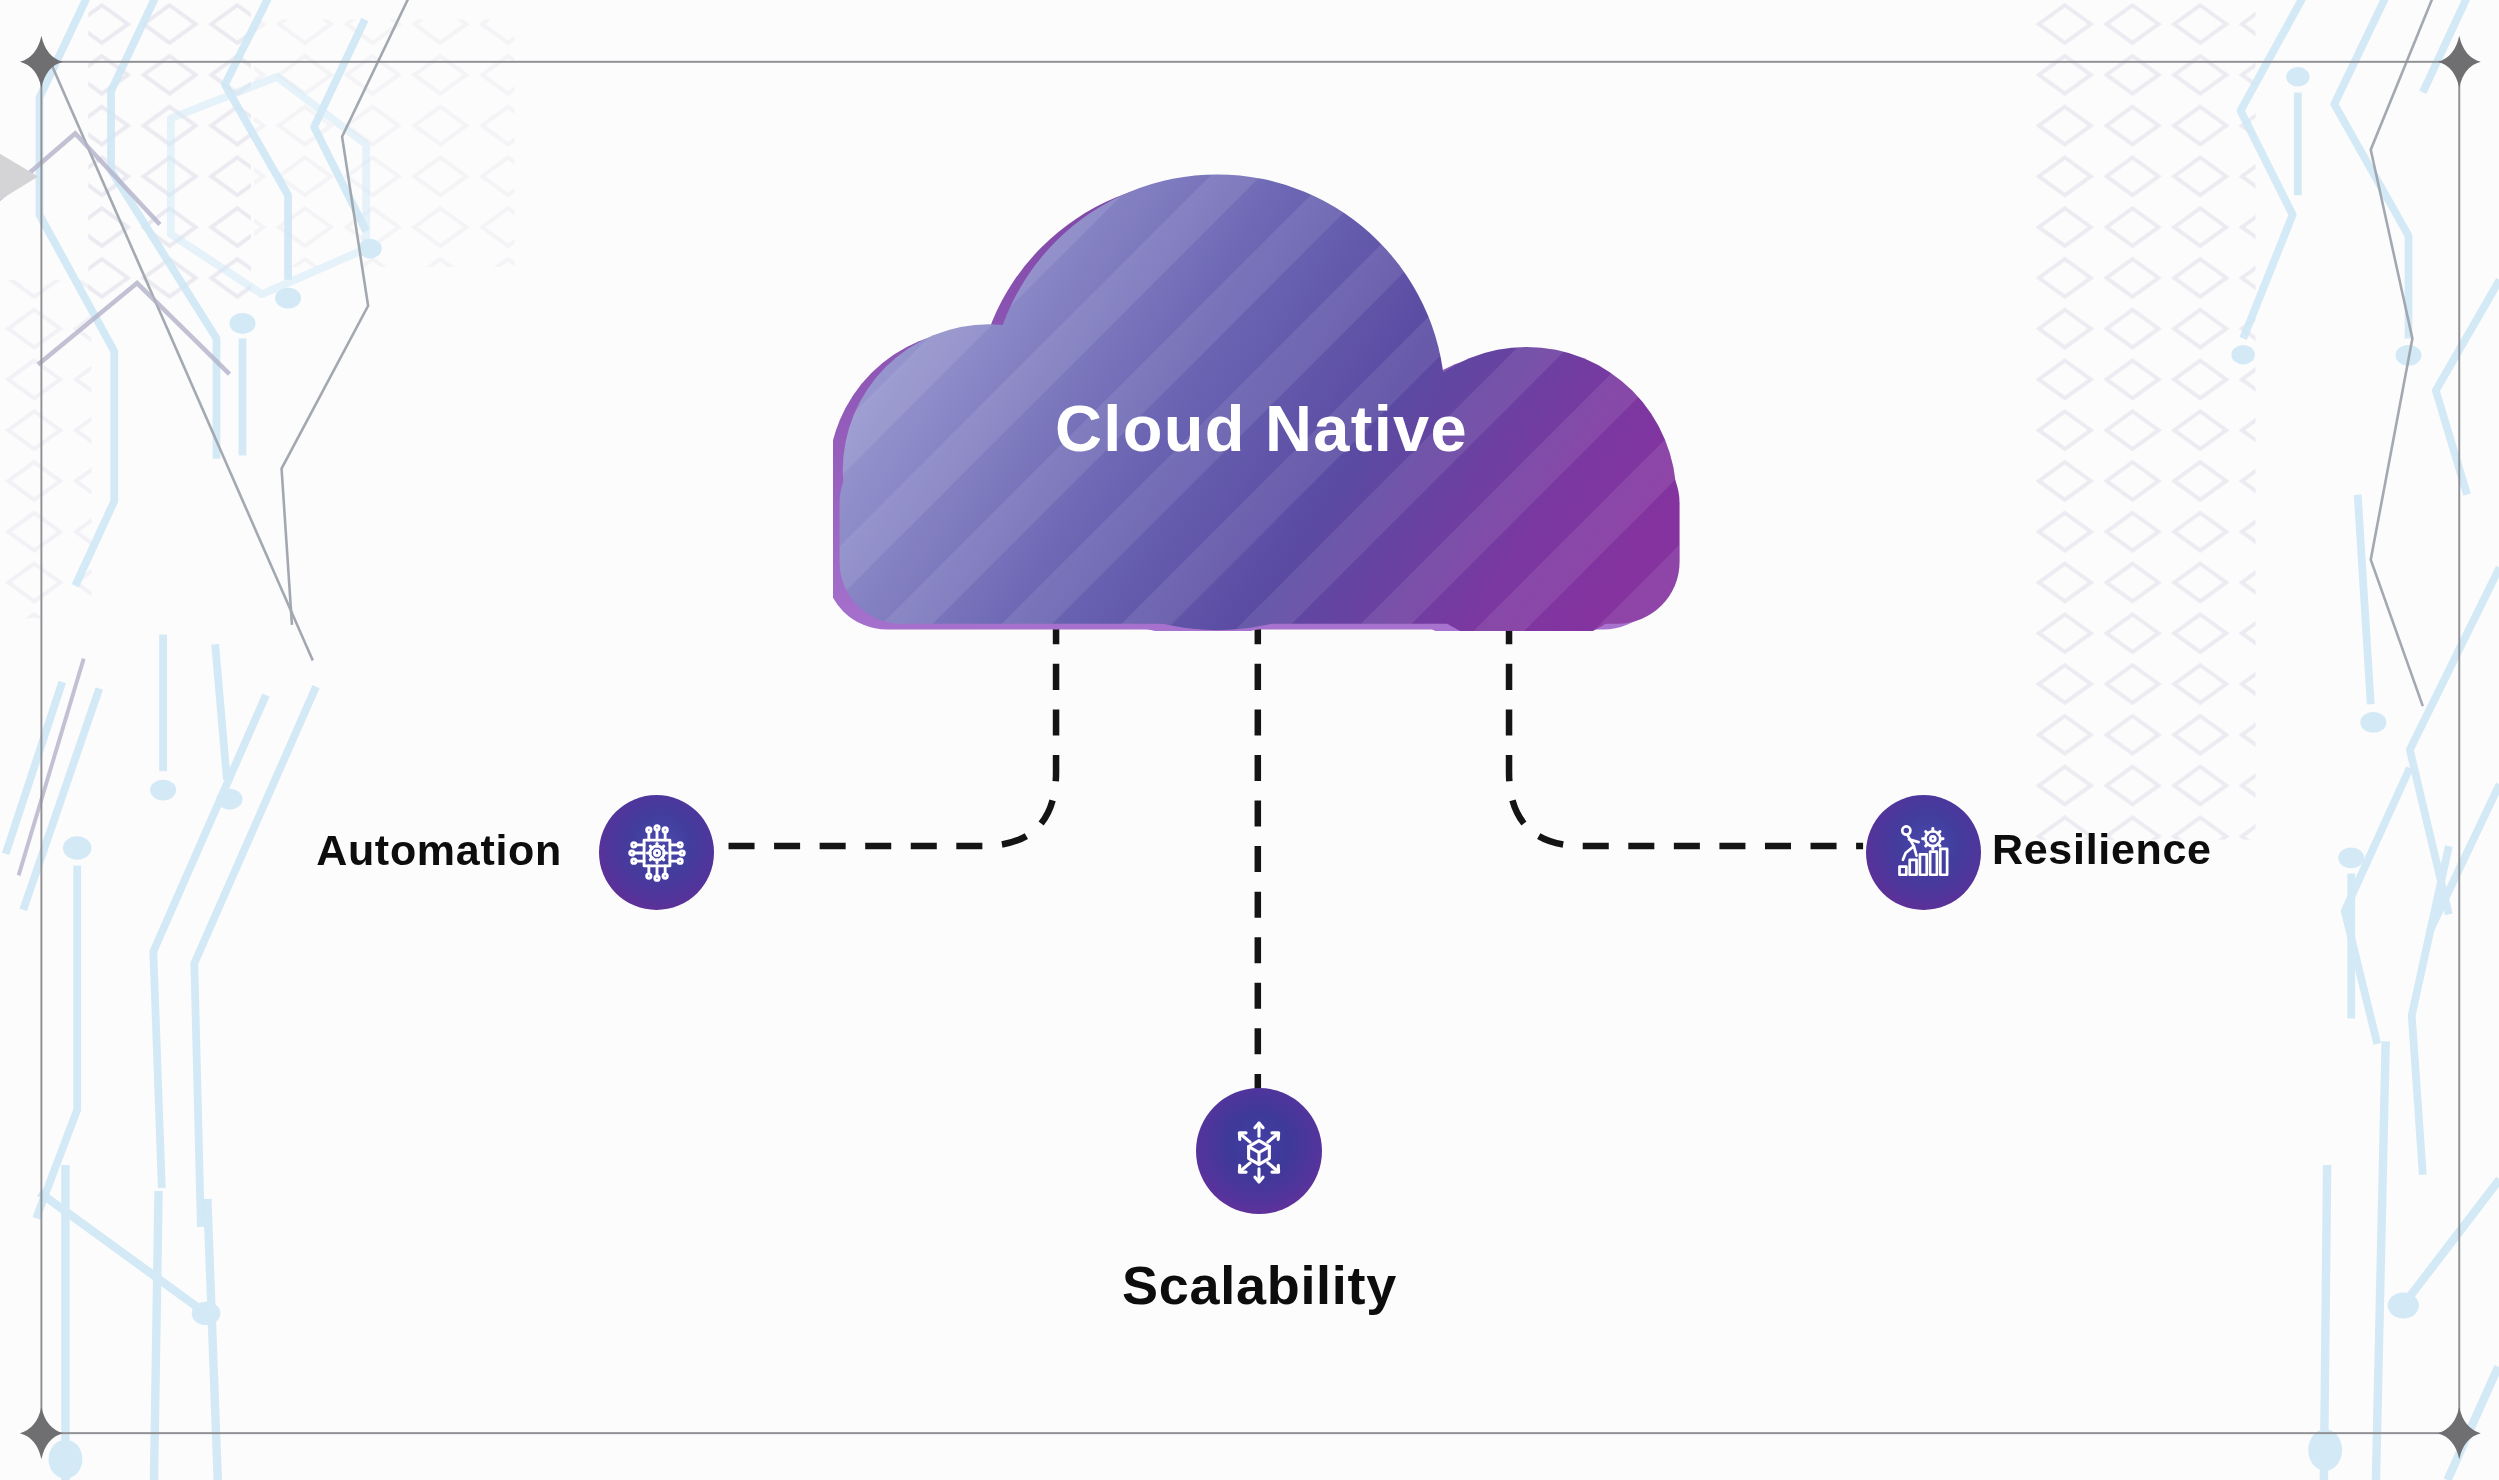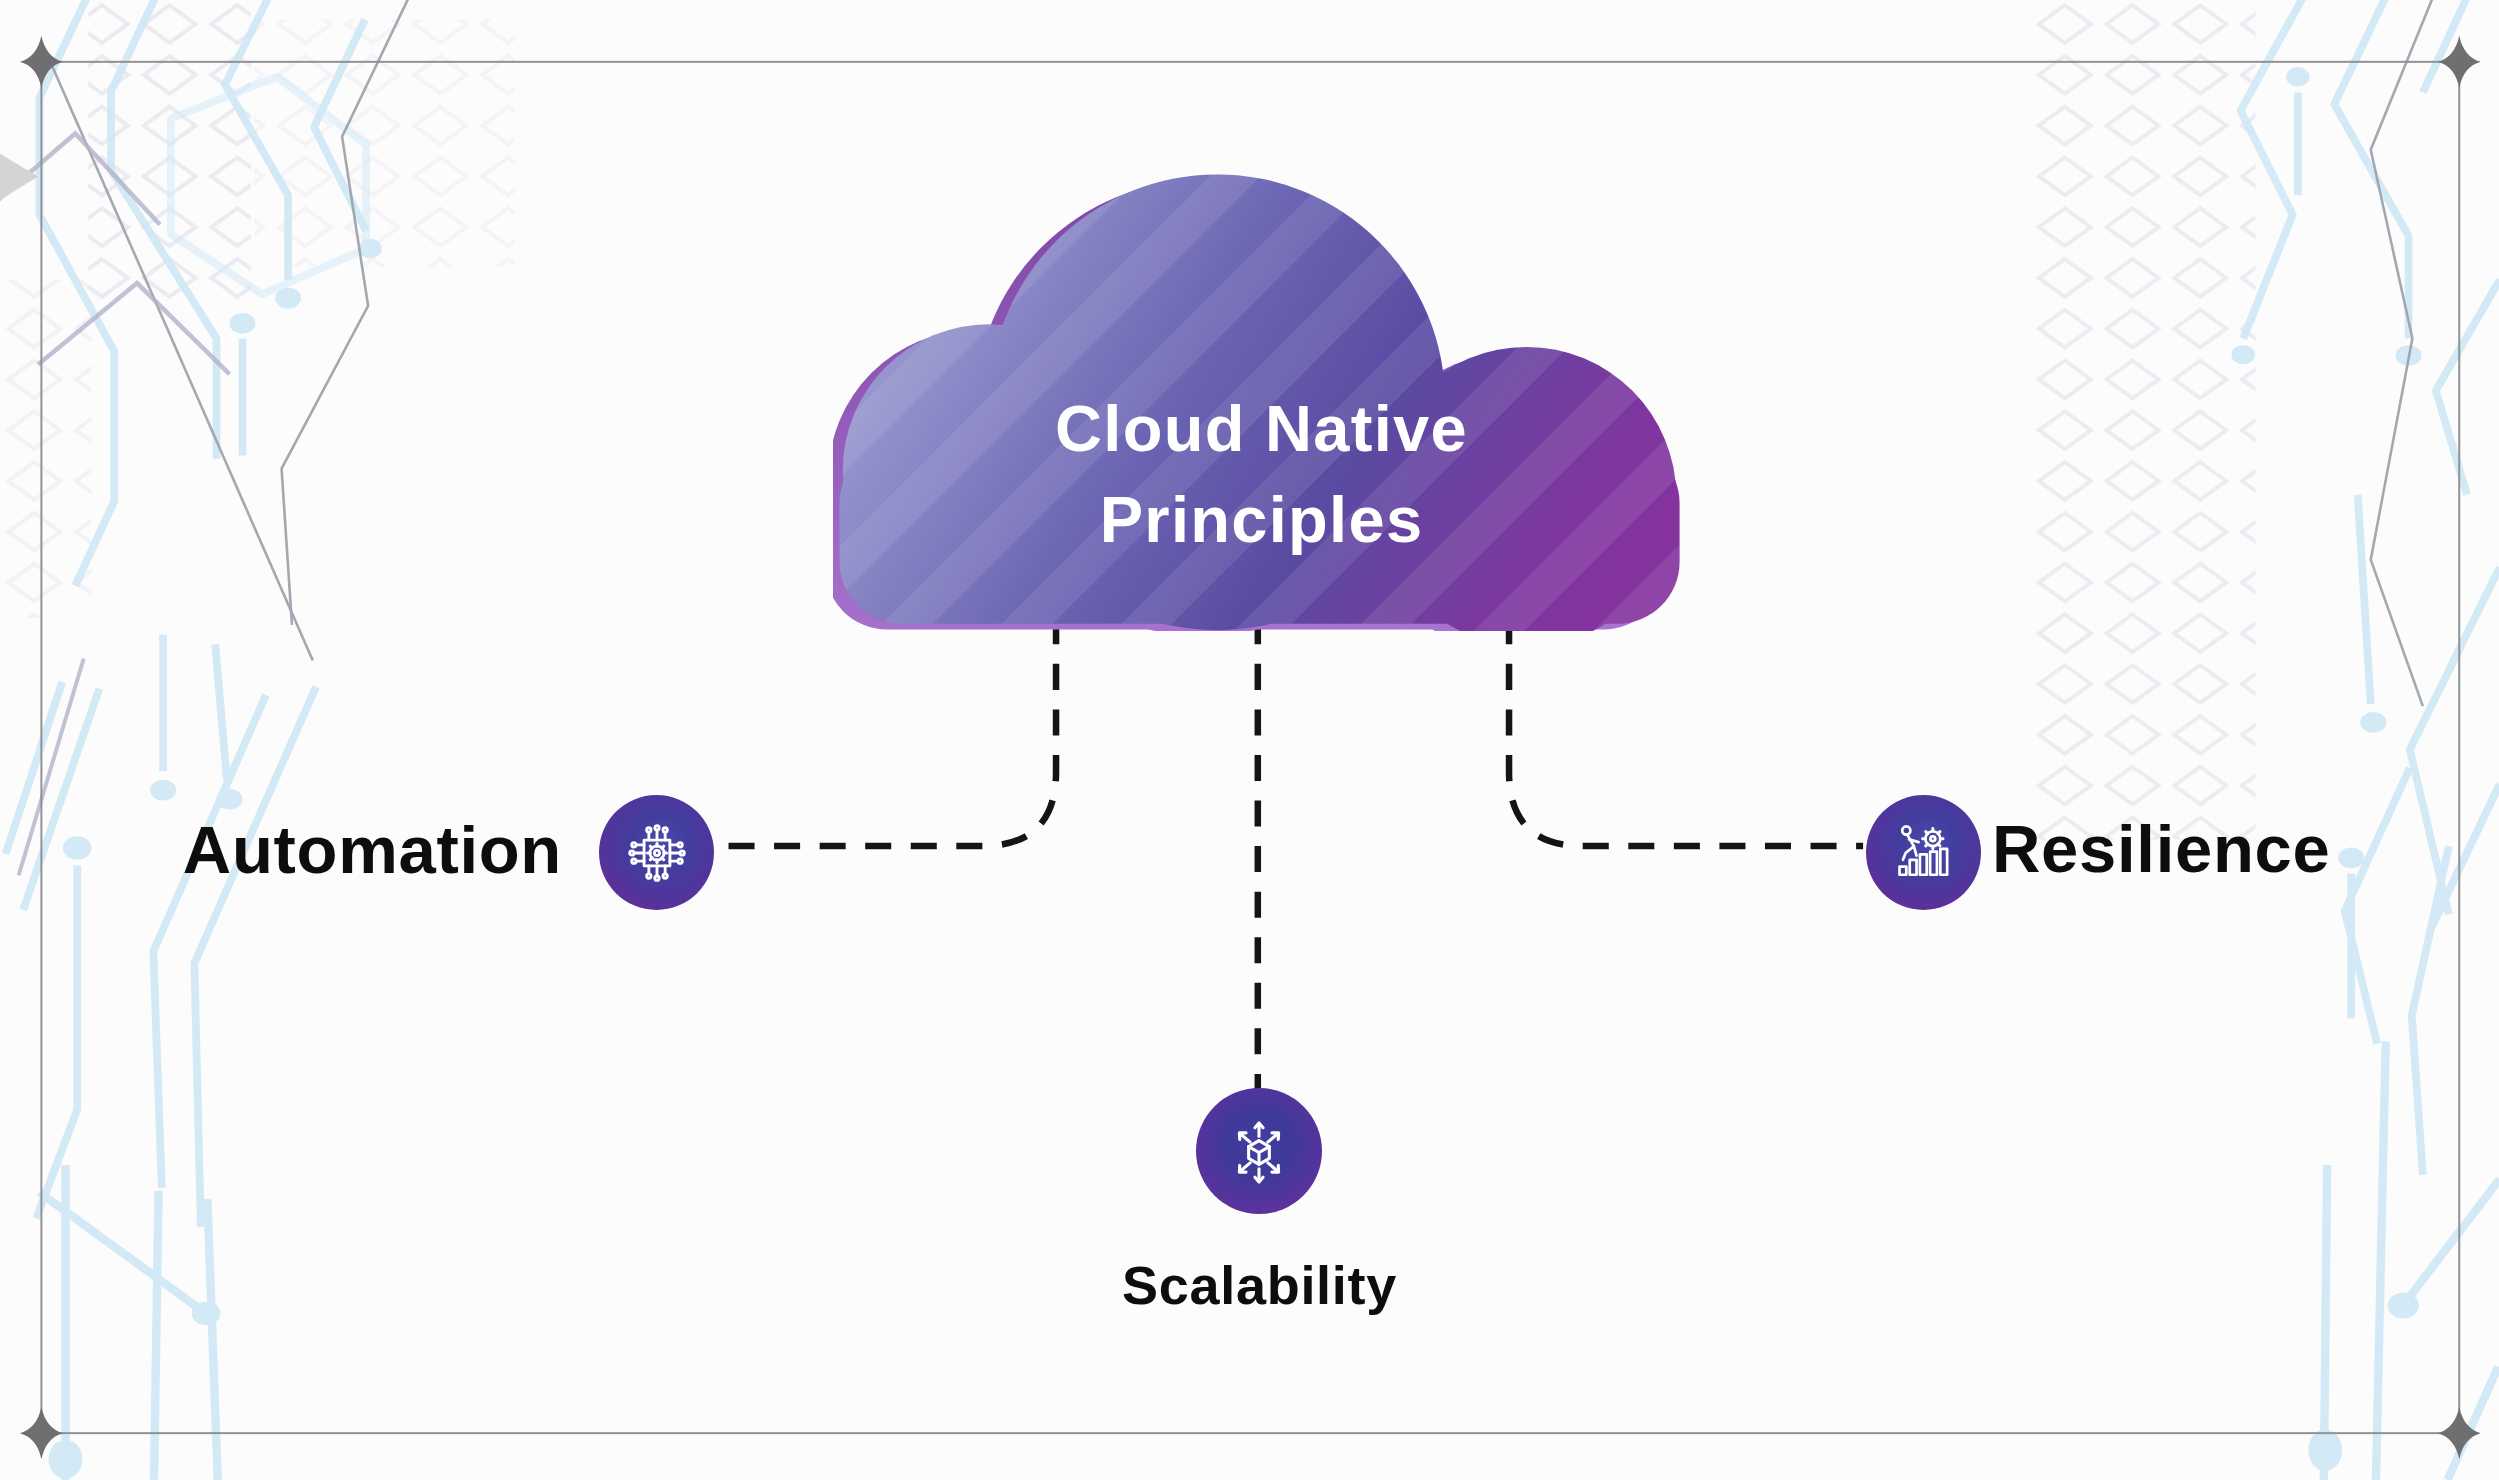--- a/index.html
+++ b/index.html
@@ -21,21 +21,21 @@
     display:flex;align-items:center;justify-content:center;
     background:radial-gradient(circle at 54% 42%, #4a49ac 0%, #413e9e 30%, #52349b 62%, #662d94 84%, #6b2e95 100%);
   }
   .node-automation{left:599px;top:795px;width:115px;height:115px;}
   .node-resilience{left:1866px;top:795px;width:115px;height:115px;}
   .node-scalability{left:1196px;top:1088px;width:126px;height:126px;
     background:radial-gradient(circle at 50% 44%, #443fa6 0%, #3d3a99 30%, #53349c 64%, #6d2e97 86%, #712f99 100%);}
   .node svg{display:block;}
   .label{
     position:absolute;color:#0d0d0d;font-weight:bold;z-index:8;
-    font-size:67px;line-height:62px;letter-spacing:0.7px;white-space:nowrap;
+    font-size:43px;line-height:62px;letter-spacing:0.7px;white-space:nowrap;
   }
   .label-automation{left:171px;top:819px;width:391px;text-align:right;}
   .label-resilience{left:1992px;top:818px;text-align:left;}
   .label-scalability{left:1064px;top:1254px;width:391px;text-align:center;font-size:54px;}
 </style>
 </head>
 <body>
 
 <div class="canvas">
 
@@ -218,21 +218,20 @@
         <rect x="1660" y="-1200" width="55" height="3000"></rect>
           <rect x="1790" y="-1200" width="55" height="3000"></rect>
         <rect x="1920" y="-1200" width="55" height="3000"></rect>
           <rect x="2050" y="-1200" width="55" height="3000"></rect>
       </g>
     </g>
   </svg>
 
   <div class="cloud-title">
     <span>Cloud Native</span>
-    <span>Principles</span>
   </div>
 
   <div class="node node-automation">
     <svg width="68" height="68" viewBox="0 0 100 100">
       <g stroke="#ffffff" stroke-width="4.2" fill="none" stroke-linecap="round" stroke-linejoin="round">
         <rect x="31" y="31" width="38" height="38"></rect>
         <circle cx="50" cy="50" r="10.5"></circle>
         <circle cx="50" cy="50" r="3.8"></circle>
         <g stroke-width="4.6">
           <line x1="50" y1="36" x2="50" y2="40"></line>

